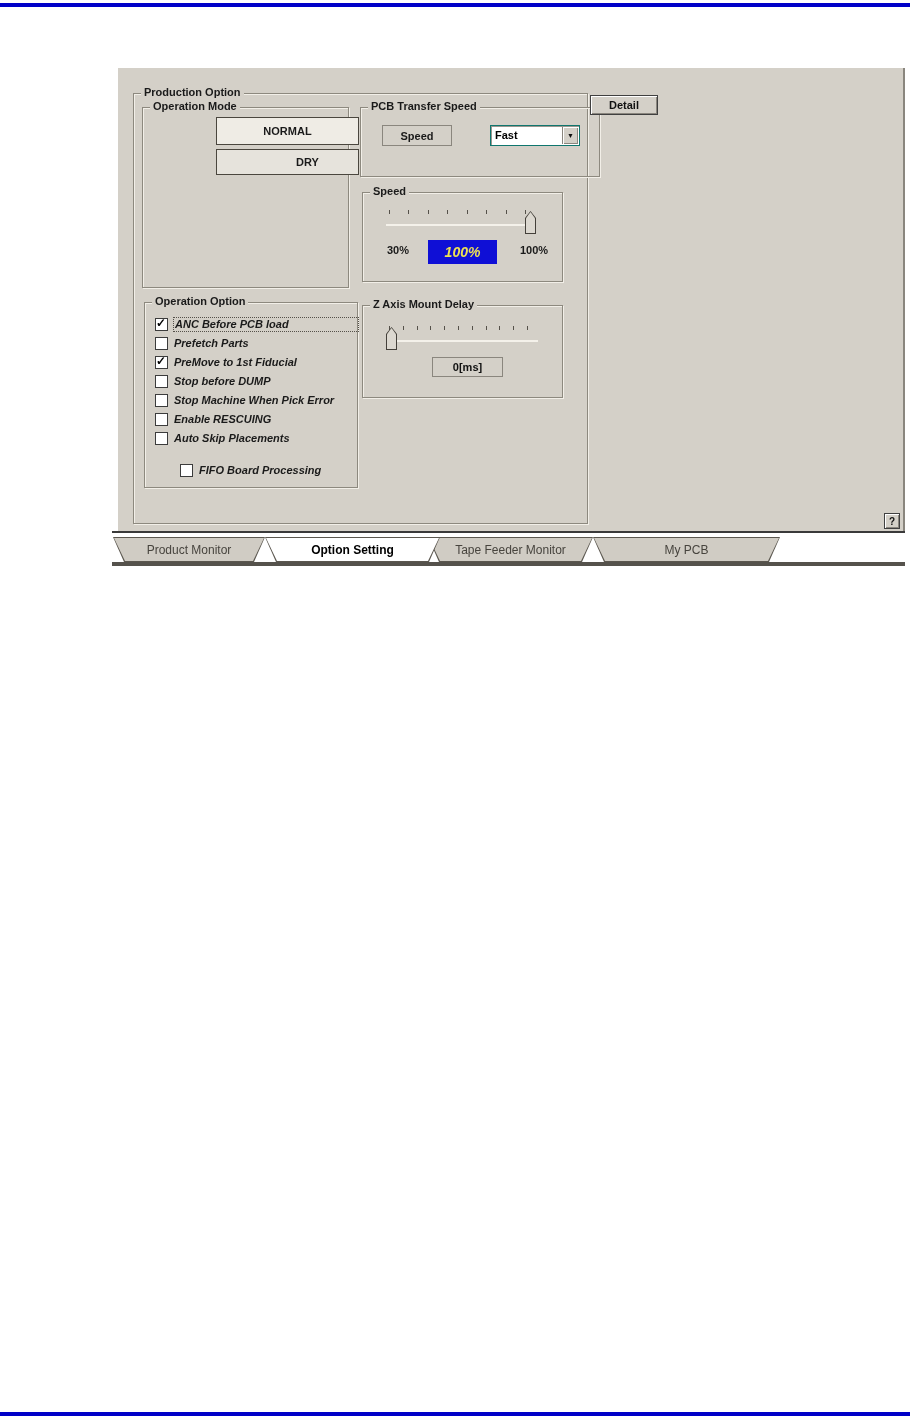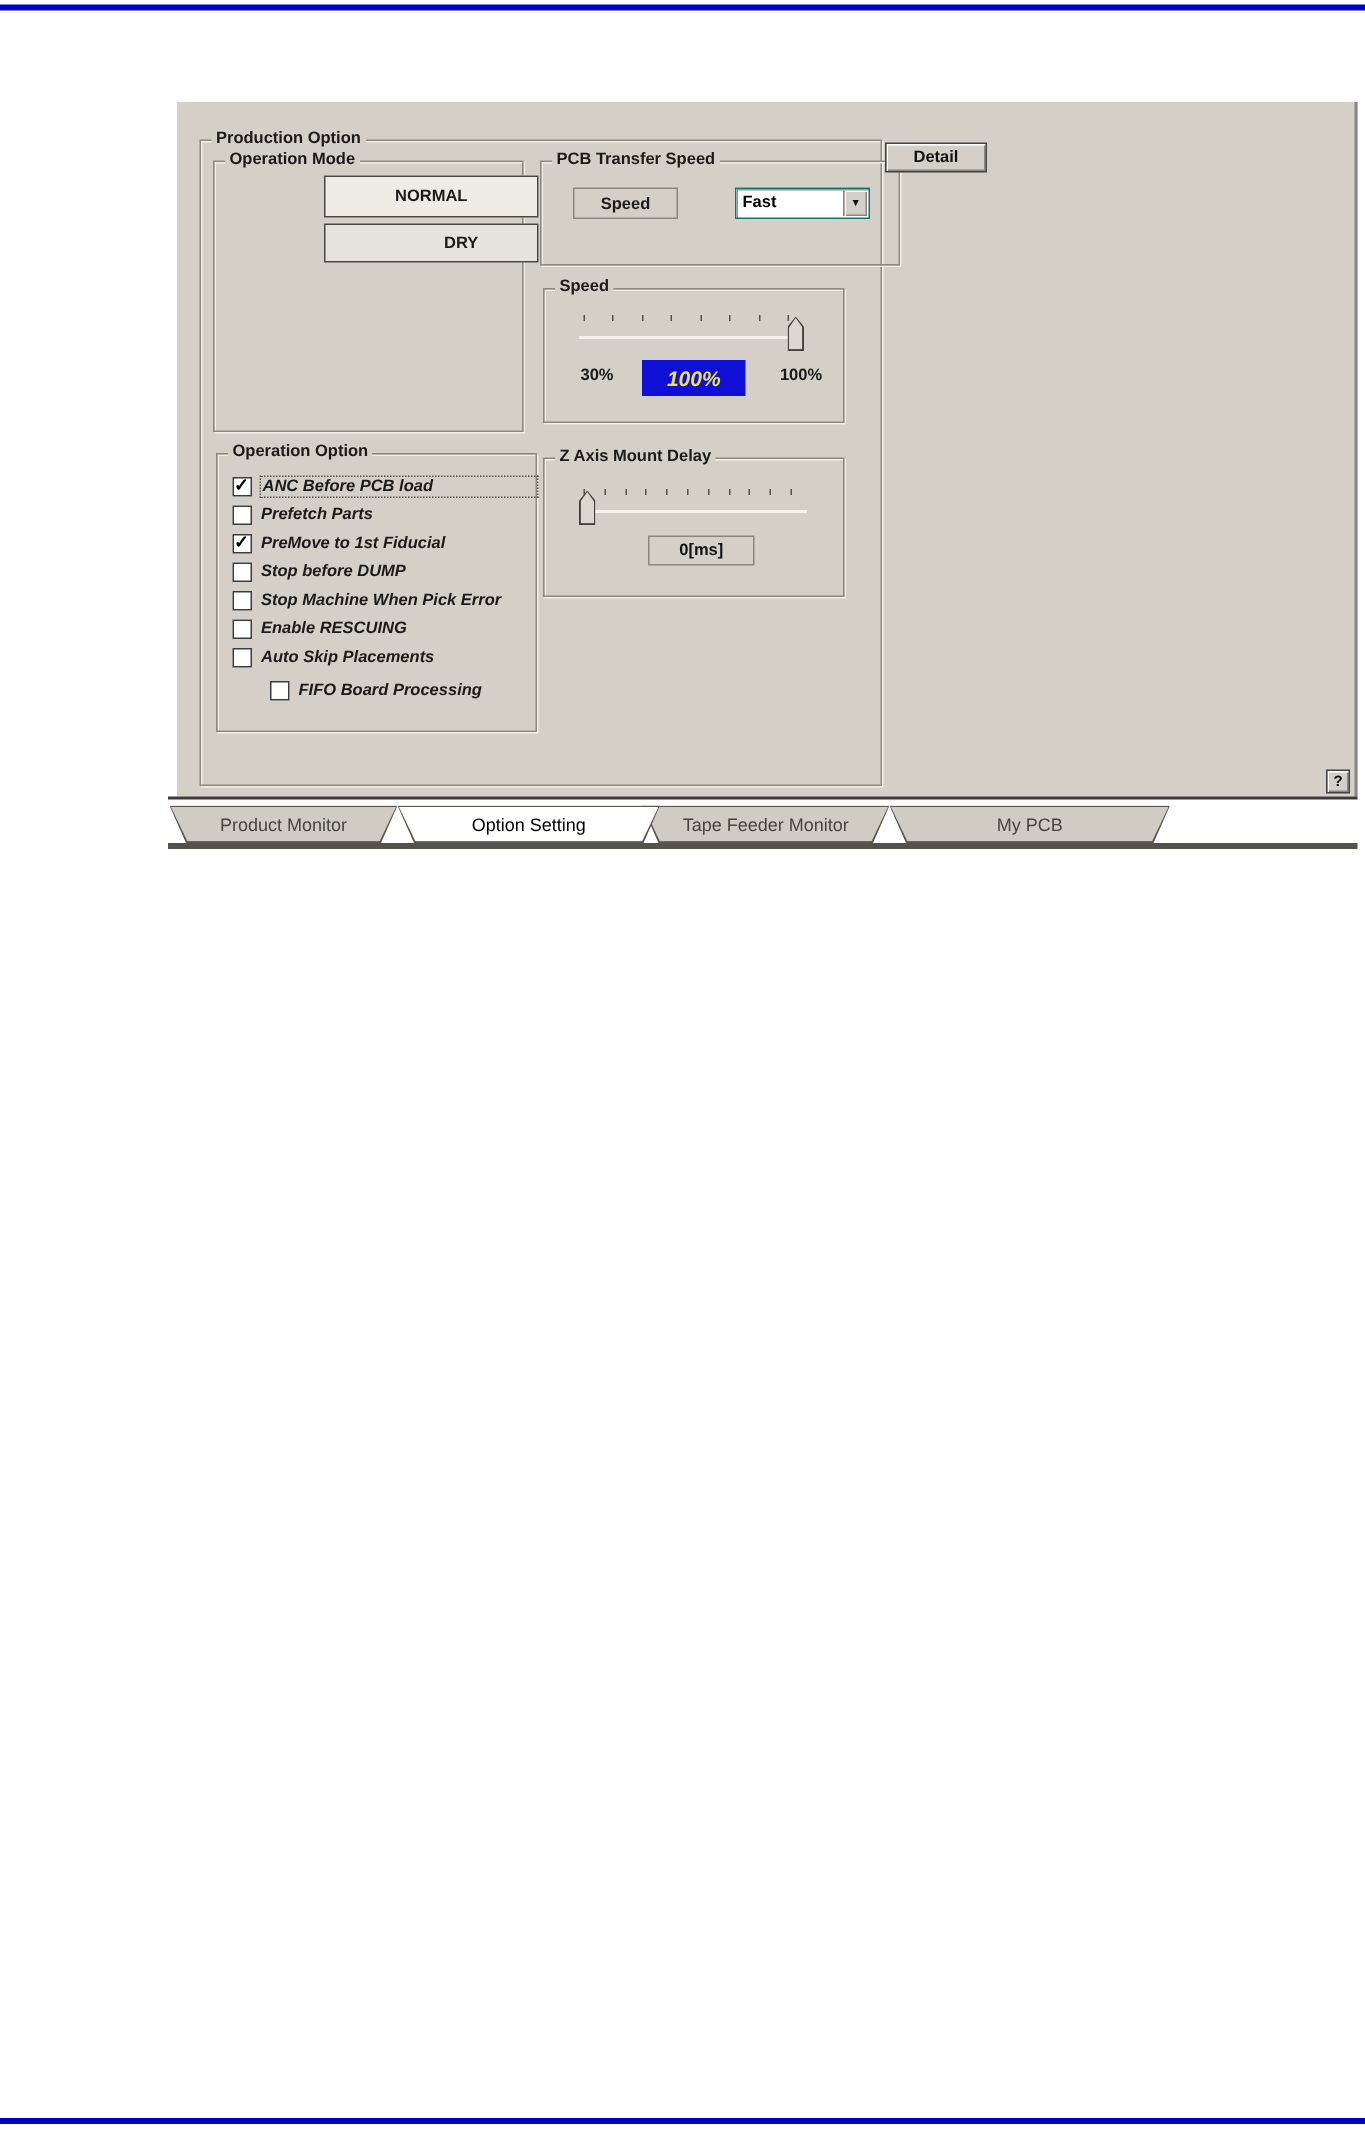--- a/index.html
+++ b/index.html
@@ -93,21 +93,21 @@
   }
   .value-box {
     position: absolute; left: 314px; top: 289px; width: 71px; height: 20px;
     border: 1px solid #8a867e; background: #d4d0c8;
     display: flex; align-items: center; justify-content: center;
     font-size: 11px; font-weight: bold; color: #111;
   }
 
   .cb-list { position: absolute; left: 37px; top: 250px; width: 203px; }
   .cb-row { display: flex; align-items: center; width: 203px; height: 13px; margin-bottom: 6px; }
-  .cb-row.gap-before { margin-top: 9px; padding-left: 25px; }
+  .cb-row.gap-before { margin-top: 19px; padding-left: 25px; }
   .cb-box {
     flex: 0 0 13px; width: 13px; height: 13px; background: #fff; border: 1px solid #3c3c3c;
     position: relative; margin-right: 6px;
   }
   .cb-box .check { position: absolute; left: 0px; top: -3px; font-size: 12px; font-weight: bold; color: #000; display: none; }
   .cb-row.checked .cb-box .check { display: block; }
   .cb-label { font-size: 11px; font-weight: bold; color: #1a1a1a; line-height: 13px; white-space: nowrap; font-style: italic; }
   .cb-row.focused .cb-label { flex: 1; outline: 1px dotted #55514a; padding: 0 1px; }
 
   
@@ -118,21 +118,21 @@
     background: #5b574f; cursor: default;
   }
   .tab .face {
     position: absolute; left: 1px; right: 1px; top: 1px; bottom: 1px;
     clip-path: polygon(0 0, 100% 0, calc(100% - 11px) 100%, 11px 100%);
     background: #d0ccc4; display: flex; align-items: center; justify-content: center;
   }
   .tab .tab-label { font-size: 12px; color: #47443e; white-space: nowrap; }
   .tab.active { z-index: 2; }
   .tab.active .face { background: #ffffff; }
-  .tab.active .tab-label { color: #000; font-weight: normal; }
+  .tab.active .tab-label { color: #000; font-weight: bold; }
   .tab.t0 { left: 1px;   width: 152px; }
   .tab.t1 { left: 153px; width: 175px; }
   .tab.t2 { left: 316px; width: 165px; }
   .tab.t3 { left: 481px; width: 187px; }
 </style>
 </head>
 <body>
 
 <div class="page">
 

